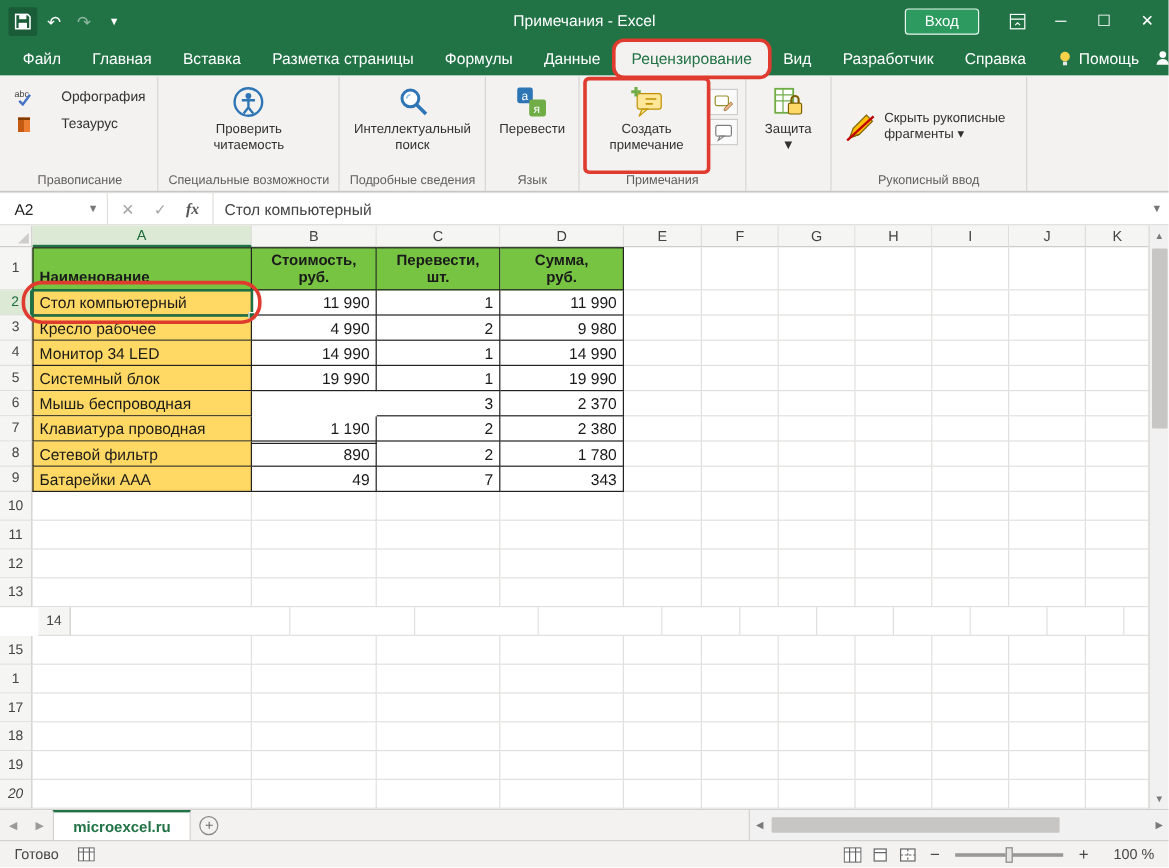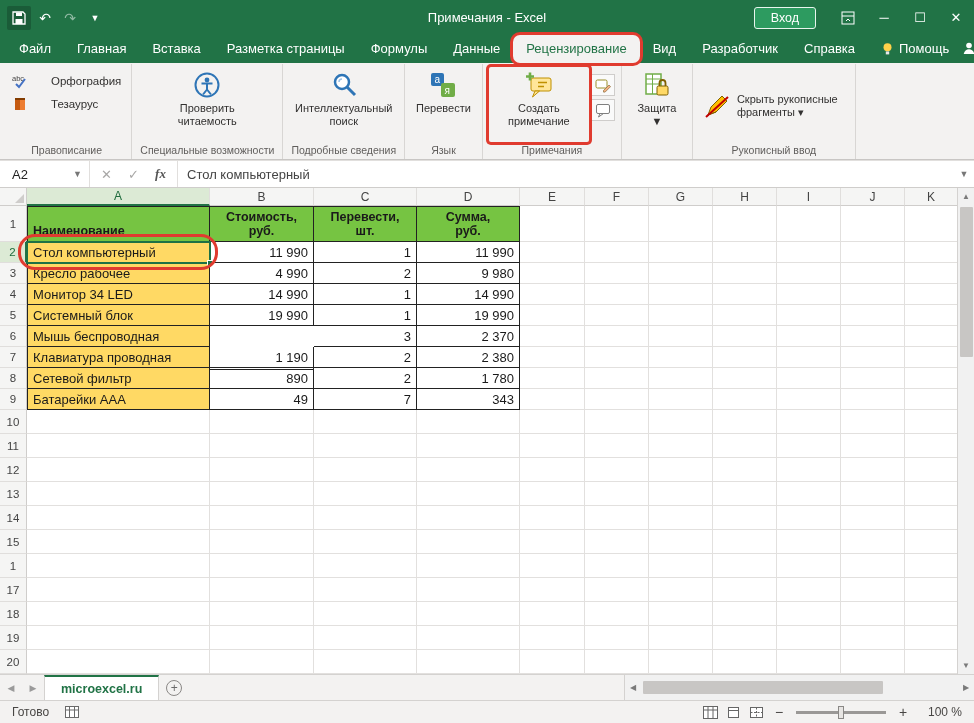--- a/index.html
+++ b/index.html
@@ -535,21 +535,21 @@
           <div class="cell" style="flex: 0 0 103px; width: 103px;"></div>
           <div class="cell" style="flex: 0 0 103px; width: 103px;"></div>
           <div class="cell" style="flex: 0 0 65px; width: 65px;"></div>
           <div class="cell" style="flex: 0 0 64px; width: 64px;"></div>
           <div class="cell" style="flex: 0 0 64px; width: 64px;"></div>
           <div class="cell" style="flex: 0 0 64px; width: 64px;"></div>
           <div class="cell" style="flex: 0 0 64px; width: 64px;"></div>
           <div class="cell" style="flex: 0 0 64px; width: 64px;"></div>
           <div class="cell" style="flex: 0 0 53px; width: 53px;"></div>
         </div>
-        <div class="grow" style="height: 24px; flex: 0 0 24px;">
+        <div class="grow" style="height: 24px; flex: 0 0 24px; padding-left: 32px;">
           <div class="rowhdr">14</div>
           <div class="cell" style="flex: 0 0 183px; width: 183px;"></div>
           <div class="cell" style="flex: 0 0 104px; width: 104px;"></div>
           <div class="cell" style="flex: 0 0 103px; width: 103px;"></div>
           <div class="cell" style="flex: 0 0 103px; width: 103px;"></div>
           <div class="cell" style="flex: 0 0 65px; width: 65px;"></div>
           <div class="cell" style="flex: 0 0 64px; width: 64px;"></div>
           <div class="cell" style="flex: 0 0 64px; width: 64px;"></div>
           <div class="cell" style="flex: 0 0 64px; width: 64px;"></div>
           <div class="cell" style="flex: 0 0 64px; width: 64px;"></div>
@@ -619,21 +619,21 @@
           <div class="cell" style="flex: 0 0 103px; width: 103px;"></div>
           <div class="cell" style="flex: 0 0 103px; width: 103px;"></div>
           <div class="cell" style="flex: 0 0 65px; width: 65px;"></div>
           <div class="cell" style="flex: 0 0 64px; width: 64px;"></div>
           <div class="cell" style="flex: 0 0 64px; width: 64px;"></div>
           <div class="cell" style="flex: 0 0 64px; width: 64px;"></div>
           <div class="cell" style="flex: 0 0 64px; width: 64px;"></div>
           <div class="cell" style="flex: 0 0 64px; width: 64px;"></div>
           <div class="cell" style="flex: 0 0 53px; width: 53px;"></div>
         </div>
-        <div class="grow" style="height: 24px; flex: 0 0 24px;">
+        <div class="grow" style="height: 24px; flex: 0 0 24px; font-style: italic;">
           <div class="rowhdr">20</div>
           <div class="cell" style="flex: 0 0 183px; width: 183px;"></div>
           <div class="cell" style="flex: 0 0 104px; width: 104px;"></div>
           <div class="cell" style="flex: 0 0 103px; width: 103px;"></div>
           <div class="cell" style="flex: 0 0 103px; width: 103px;"></div>
           <div class="cell" style="flex: 0 0 65px; width: 65px;"></div>
           <div class="cell" style="flex: 0 0 64px; width: 64px;"></div>
           <div class="cell" style="flex: 0 0 64px; width: 64px;"></div>
           <div class="cell" style="flex: 0 0 64px; width: 64px;"></div>
           <div class="cell" style="flex: 0 0 64px; width: 64px;"></div>

